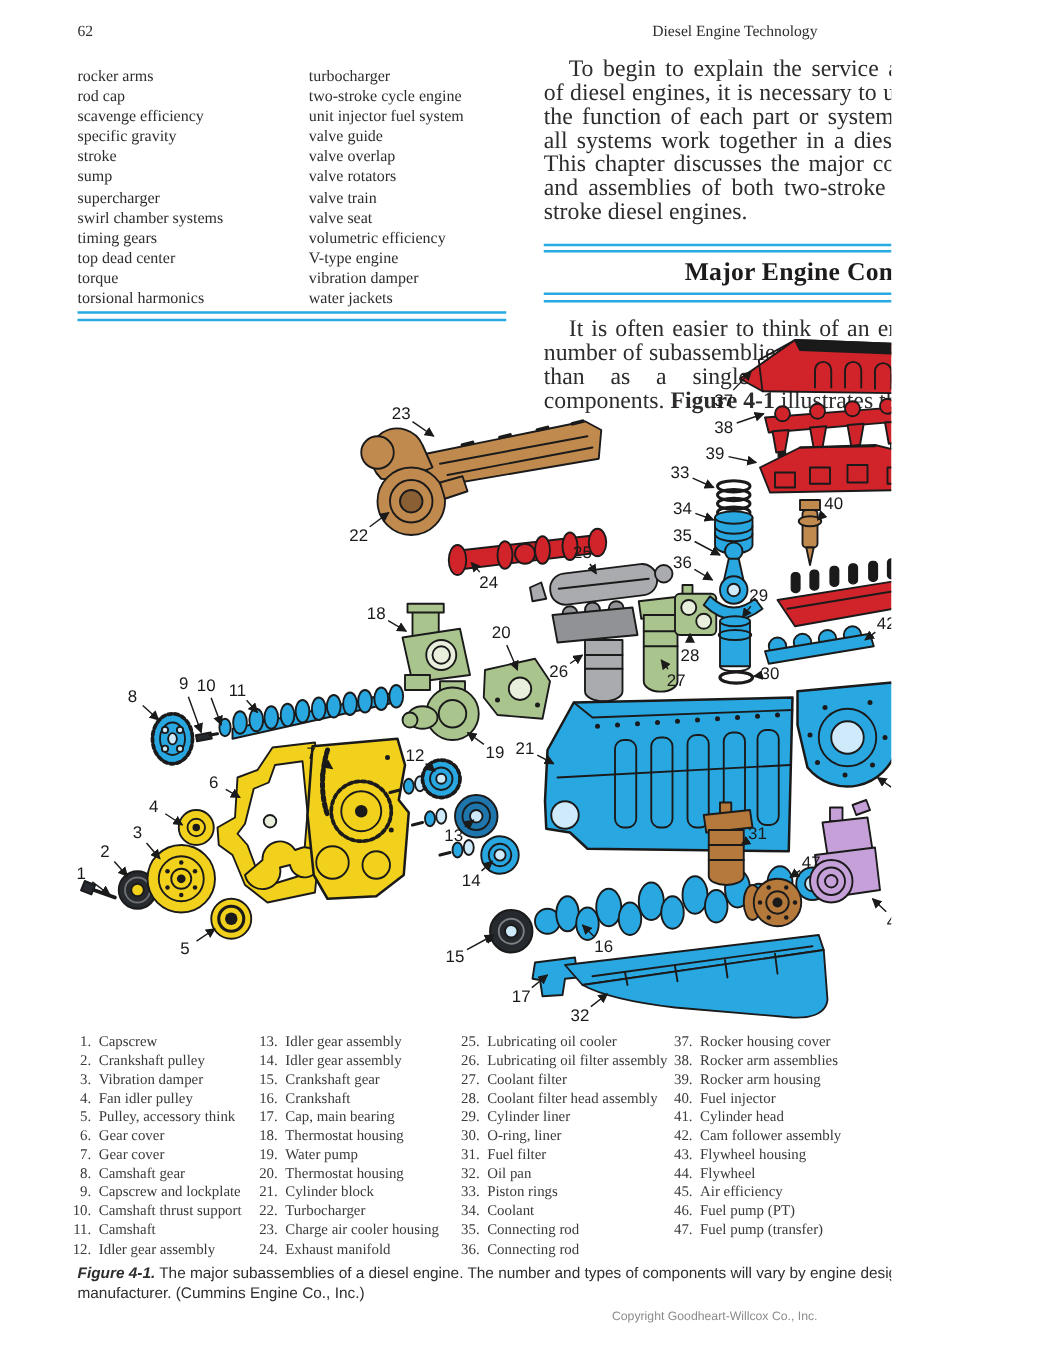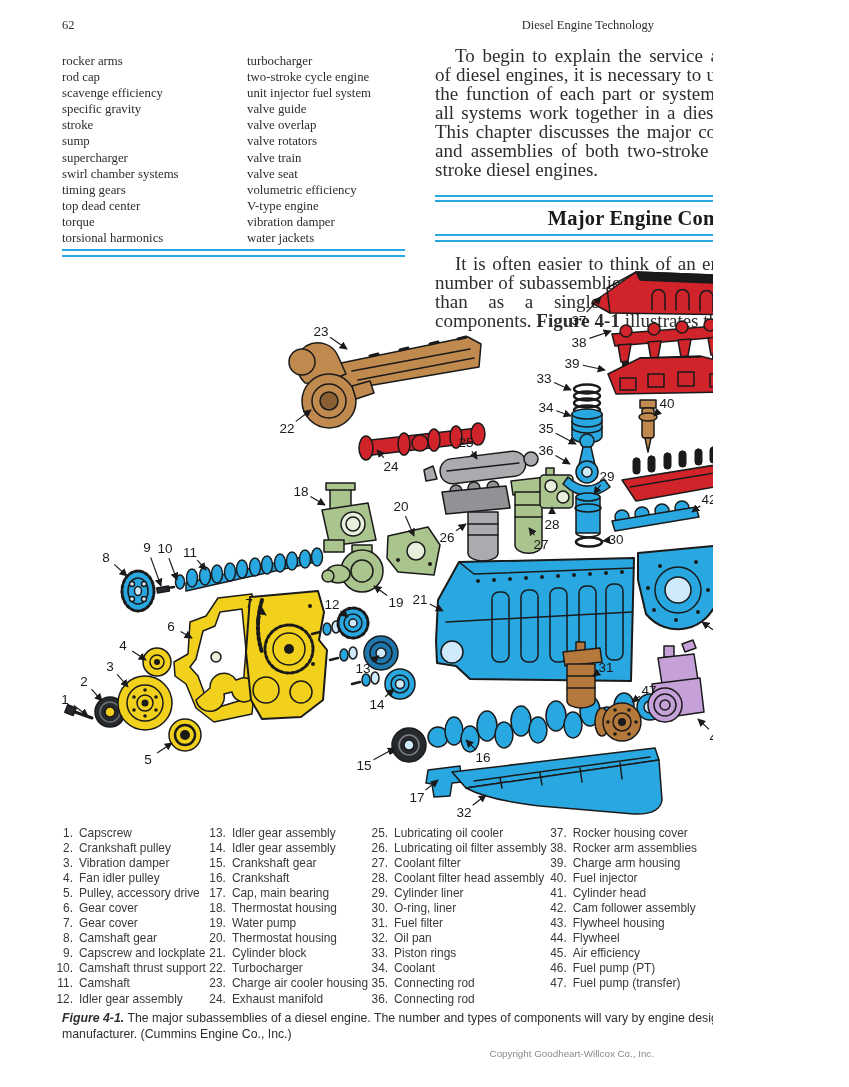--- a/index.html
+++ b/index.html
@@ -23,21 +23,21 @@
   .headblock .para2{margin-top:12px;}
   b{font-weight:bold;}
   
   .fig{position:absolute;top:262px;left:0;}
   .fig *{vector-effect:none;}
   #callouts text{font-family:"Liberation Sans",sans-serif;font-size:13.5px;fill:#1a1a1a;
                  text-anchor:middle;stroke:none;}
   #callouts line{stroke:#1a1a1a;stroke-width:1.15;}
   
   .parts{position:absolute;top:826px;left:53px;right:40px;display:flex;
-         font-family:Liberation Sans, sans-serif;font-size:11.9px;line-height:15.05px;color:#3a393b;}
+         font-family:Liberation Serif, serif;font-size:11.9px;line-height:15.05px;color:#3a393b;}
   .pcol0{width:182px;}.pcol1{width:197px;}.pcol2{width:202px;}.pcol3{flex:1;}
   .prow{white-space:nowrap;}
   .pn{display:inline-block;width:20px;text-align:right;margin-right:6px;}
   .caption{position:absolute;top:1011px;left:62px;width:708px;
            font-family:"Liberation Sans",sans-serif;font-size:12.3px;line-height:15.6px;color:#2e2d2f;}
   .caption .figlab{font-weight:bold;font-style:italic;text-align:center;}
   .copyright{position:absolute;top:1048px;right:59px;
              font-family:"Liberation Sans",sans-serif;font-size:9.8px;color:#8a8a8d;}
   
   .f-red{fill:#d1232a;}  .f-blue{fill:#29a7e1;} .f-lblue{fill:#cfeafa;}
@@ -623,21 +623,21 @@
         <text x="649" y="694.5">47</text>
       </g>
   </svg>
 
   <div class="parts" id="parts-columns">
       <div class="pcol0">
         <div class="prow"><span class="pn">1.</span><span>Capscrew</span></div>
         <div class="prow"><span class="pn">2.</span><span>Crankshaft pulley</span></div>
         <div class="prow"><span class="pn">3.</span><span>Vibration damper</span></div>
         <div class="prow"><span class="pn">4.</span><span>Fan idler pulley</span></div>
-        <div class="prow"><span class="pn">5.</span><span>Pulley, accessory drive</span></div>
+        <div class="prow"><span class="pn">5.</span><span>Pulley, accessory think</span></div>
         <div class="prow"><span class="pn">6.</span><span>Gear cover</span></div>
         <div class="prow"><span class="pn">7.</span><span>Gear cover</span></div>
         <div class="prow"><span class="pn">8.</span><span>Camshaft gear</span></div>
         <div class="prow"><span class="pn">9.</span><span>Capscrew and lockplate</span></div>
         <div class="prow"><span class="pn">10.</span><span>Camshaft thrust support</span></div>
         <div class="prow"><span class="pn">11.</span><span>Camshaft</span></div>
         <div class="prow"><span class="pn">12.</span><span>Idler gear assembly</span></div>
       </div>
       <div class="pcol1">
         <div class="prow"><span class="pn">13.</span><span>Idler gear assembly</span></div>
@@ -663,21 +663,21 @@
         <div class="prow"><span class="pn">31.</span><span>Fuel filter</span></div>
         <div class="prow"><span class="pn">32.</span><span>Oil pan</span></div>
         <div class="prow"><span class="pn">33.</span><span>Piston rings</span></div>
         <div class="prow"><span class="pn">34.</span><span>Coolant</span></div>
         <div class="prow"><span class="pn">35.</span><span>Connecting rod</span></div>
         <div class="prow"><span class="pn">36.</span><span>Connecting rod</span></div>
       </div>
       <div class="pcol3">
         <div class="prow"><span class="pn">37.</span><span>Rocker housing cover</span></div>
         <div class="prow"><span class="pn">38.</span><span>Rocker arm assemblies</span></div>
-        <div class="prow"><span class="pn">39.</span><span>Charge arm housing</span></div>
+        <div class="prow"><span class="pn">39.</span><span>Rocker arm housing</span></div>
         <div class="prow"><span class="pn">40.</span><span>Fuel injector</span></div>
         <div class="prow"><span class="pn">41.</span><span>Cylinder head</span></div>
         <div class="prow"><span class="pn">42.</span><span>Cam follower assembly</span></div>
         <div class="prow"><span class="pn">43.</span><span>Flywheel housing</span></div>
         <div class="prow"><span class="pn">44.</span><span>Flywheel</span></div>
         <div class="prow"><span class="pn">45.</span><span>Air efficiency</span></div>
         <div class="prow"><span class="pn">46.</span><span>Fuel pump (PT)</span></div>
         <div class="prow"><span class="pn">47.</span><span>Fuel pump (transfer)</span></div>
       </div>
     </div>

